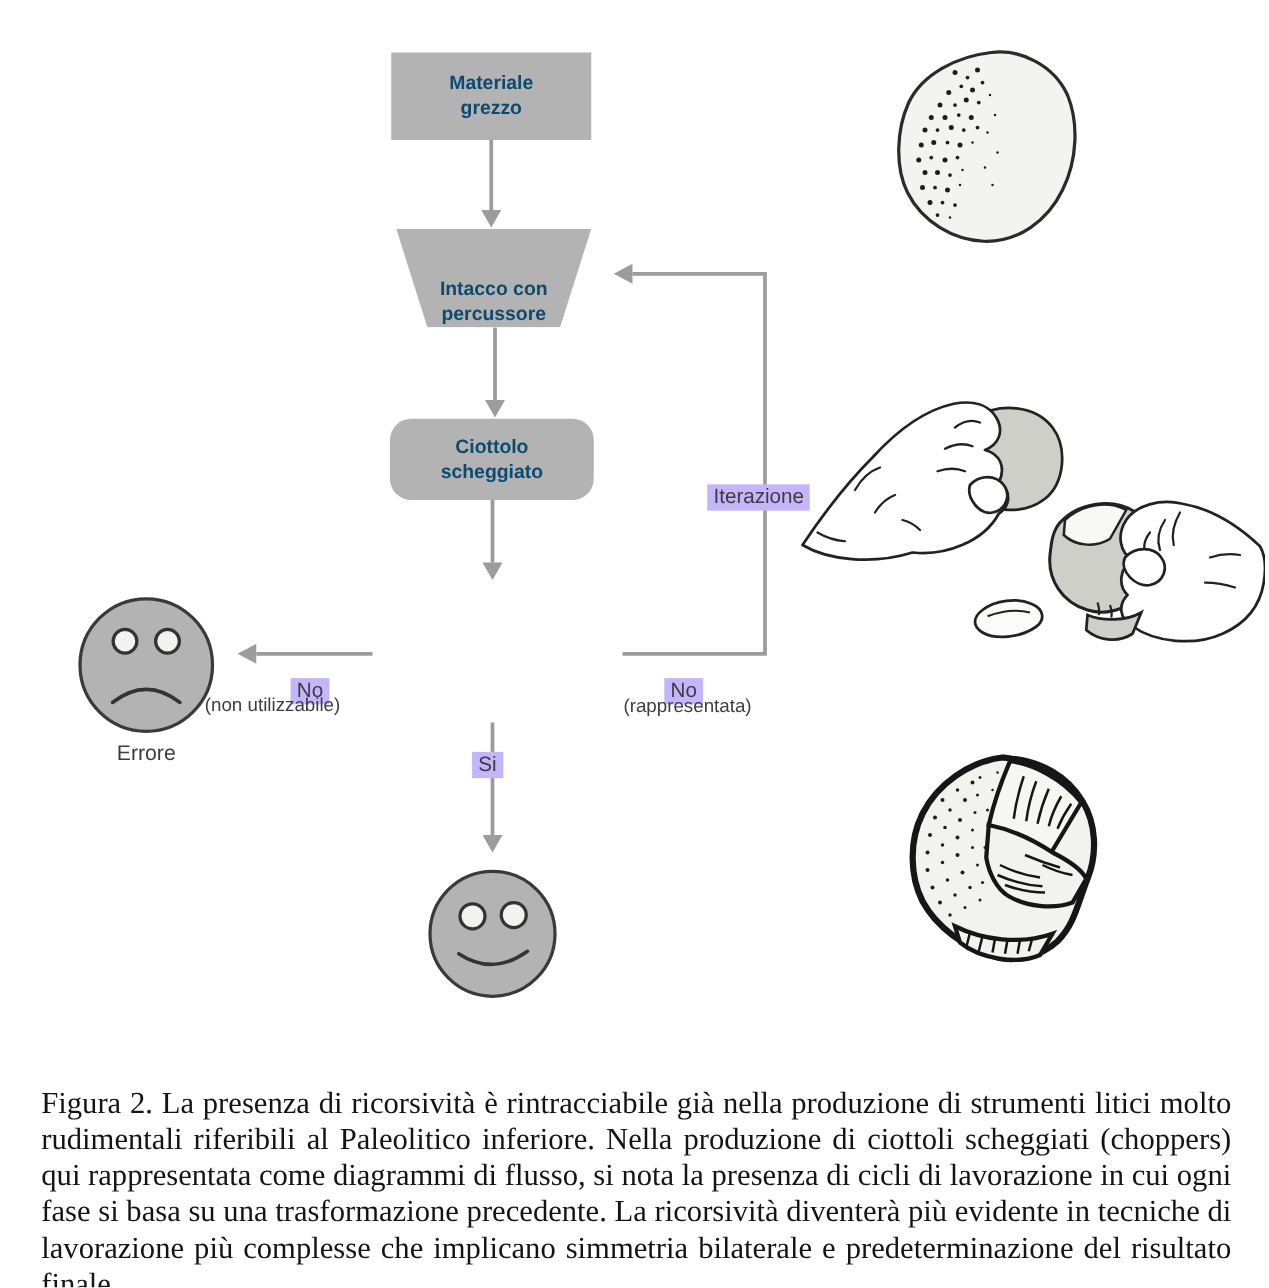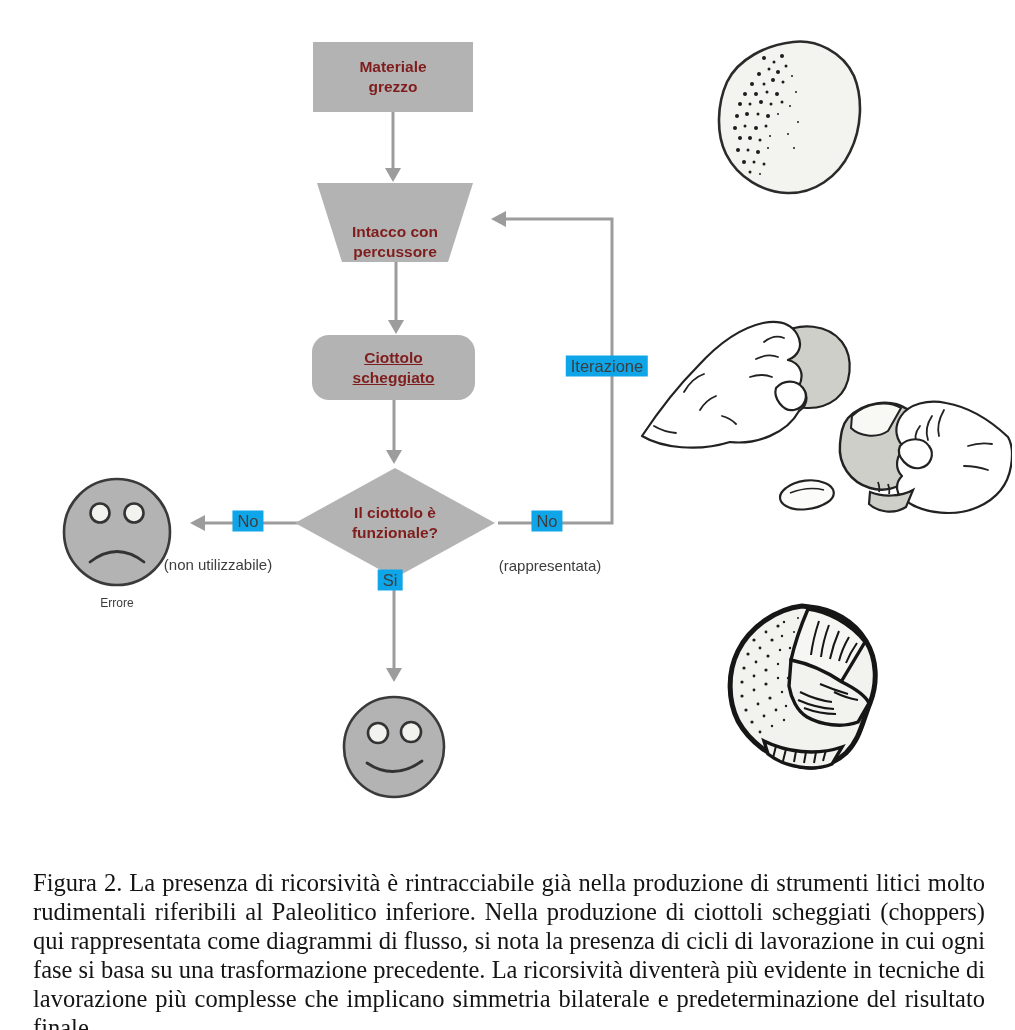--- a/index.html
+++ b/index.html
@@ -1,39 +1,39 @@
 <!DOCTYPE html>
 <html><head>
 <meta charset="utf-8">
 <style>
   html,body{margin:0;padding:0;background:#ffffff;}
   .page{position:relative;width:1015px;height:1030px;background:#ffffff;overflow:hidden;
         font-family:"Liberation Sans",sans-serif;}
 
   
   .node{position:absolute;display:flex;align-items:center;justify-content:center;
-        background:#b3b3b3;color:#7f1d1d;font-weight:700;font-size:15.5px;line-height:1.28;
+        background:#b3b3b3;color:#0c4a6e;font-weight:700;font-size:15.5px;line-height:1.28;
         text-align:center;}
   .node .node-label{display:block;width:102px;}
   .node-rect{left:313px;top:42px;width:160px;height:70px;}
   .node-trap{left:317px;top:183px;width:156px;height:79px;
              clip-path:polygon(0 0,100% 0,84% 100%,16% 100%);align-items:flex-end;}
-  .node-round{left:312px;top:335px;width:163px;height:65px;border-radius:17px;text-decoration:underline;}
+  .node-round{left:312px;top:335px;width:163px;height:65px;border-radius:17px;}
   .node-diamond{left:295px;top:468px;width:200px;height:110px;
                 clip-path:polygon(50% 0,100% 50%,50% 100%,0 50%);}
 
   
   .arrows{position:absolute;left:0;top:0;pointer-events:none;}
 
   
-  .edge-label{position:absolute;transform:translate(-50%,-50%);background:#0ea5e9;
-              padding:1px 5px;font-size:16.5px;color:#3d3d3d;white-space:nowrap;}
+  .edge-label{position:absolute;transform:translate(-50%,-50%);background:#c4b5fd;
+              padding:1px 5px;font-size:16.5px;color:#3d3d3d;white-space:nowrap;margin-top:32px;}
   .note-label{position:absolute;transform:translate(-50%,-50%);font-size:15px;
               color:#3d3d3d;white-space:nowrap;}
-  .terminal-label{position:absolute;transform:translate(-50%,-50%);font-size:12px;
+  .terminal-label{position:absolute;transform:translate(-50%,-50%);font-size:17px;
                   color:#3d3d3d;white-space:nowrap;}
 
   .face{position:absolute;}
   .illustration{position:absolute;}
 
   
   .caption{position:absolute;left:33px;top:843px;width:952px;
            font-family:"Liberation Serif",serif;font-size:24.5px;line-height:1.185;
            color:#141414;text-align:justify;}
 </style>
@@ -66,23 +66,20 @@
   </div>
 
   <div class="node node-trap">
     <span class="node-label">Intacco con percussore</span>
   </div>
 
   <div class="node node-round">
     <span class="node-label">Ciottolo scheggiato</span>
   </div>
 
-  <div class="node node-diamond">
-    <span class="node-label">Il ciottolo è funzionale?</span>
-  </div>
 
   <span class="edge-label" style="left:248px;top:521px;">No</span>
   <span class="note-label" style="left:218px;top:564px;">(non utilizzabile)</span>
 
   <span class="edge-label" style="left:547px;top:521px;">No</span>
   <span class="note-label" style="left:550px;top:565px;">(rappresentata)</span>
 
   <span class="edge-label" style="left:607px;top:366px;">Iterazione</span>
 
   <span class="edge-label" style="left:390px;top:580px;">Si</span>

